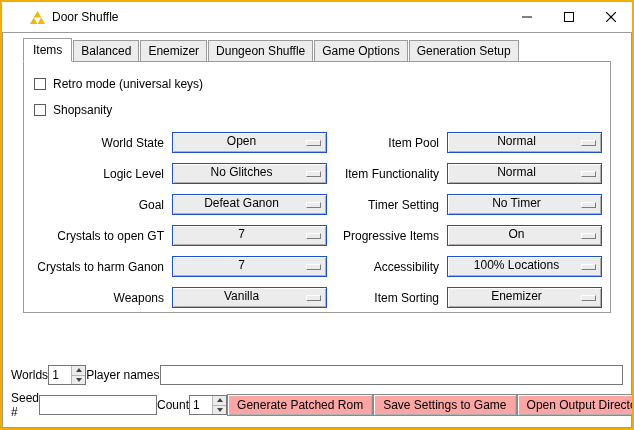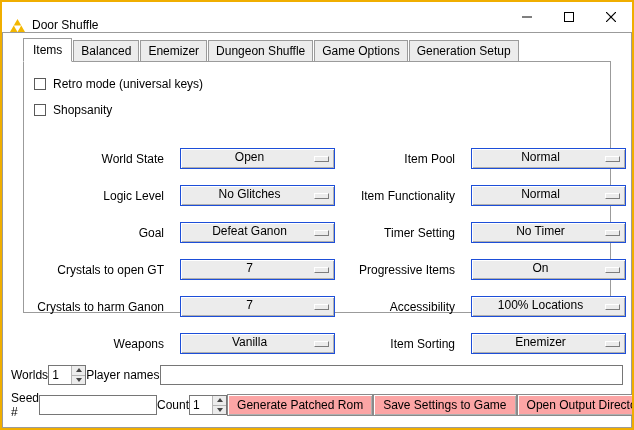--- a/index.html
+++ b/index.html
@@ -8,21 +8,21 @@
 
   .window {
     width:634px; height:430px;
     border:2px solid #f0ae00;
     background:#fff;
     display:flex; flex-direction:column;
     overflow:hidden;
   }
 
   
-  .titlebar { height:30px; flex:0 0 auto; display:flex; align-items:flex-end; padding-left:8px; background:#fff; }
+  .titlebar { height:30px; flex:0 0 auto; display:flex; align-items:center; padding-left:8px; background:#fff;margin-left:20px; }
   .title-icon { width:16px; height:14px; display:flex; align-items:center; }
   .title-text { margin-left:6px; font-size:12px; }
   .win-controls { margin-left:auto; display:flex; height:100%; }
   .win-btn { width:42px; height:100%; display:flex; align-items:center; justify-content:center; background:#fff; }
   .win-btn svg { display:block; }
 
   
   .tabbar { display:flex; align-items:flex-end; position:relative; z-index:2; }
   .outer-tabbar { padding:4px 0 0 8px; }
   .tab {
@@ -50,21 +50,21 @@
 
   
   .cb-row { display:flex; align-items:center; gap:7px; height:20px; margin:2px 0 6px 2px; }
   .cb { width:12px; height:12px; background:#fff; border:1px solid #5a5a5a; flex:0 0 auto; }
 
   
   .fields {
     display:grid;
     grid-template-columns:132px 155px 104px 155px;
     column-gap:8px; row-gap:10px;
-    margin-top:28px; align-items:center;gap:16px;
+    margin-top:12px; align-items:center;
   }
   .flabel { text-align:right; white-space:nowrap; }
   .dd {
     position:relative; height:21px;
     background:#ececec; border:1px solid #1d4ed8;
     box-shadow: inset 1px 1px 0 #ffffff, inset -1px -1px 0 #b0b0b0;
     display:flex; align-items:center; justify-content:center;
     font-family:"Liberation Sans", sans-serif; font-size:12px;
     padding:0 22px 4px 6px; cursor:default;
   }

